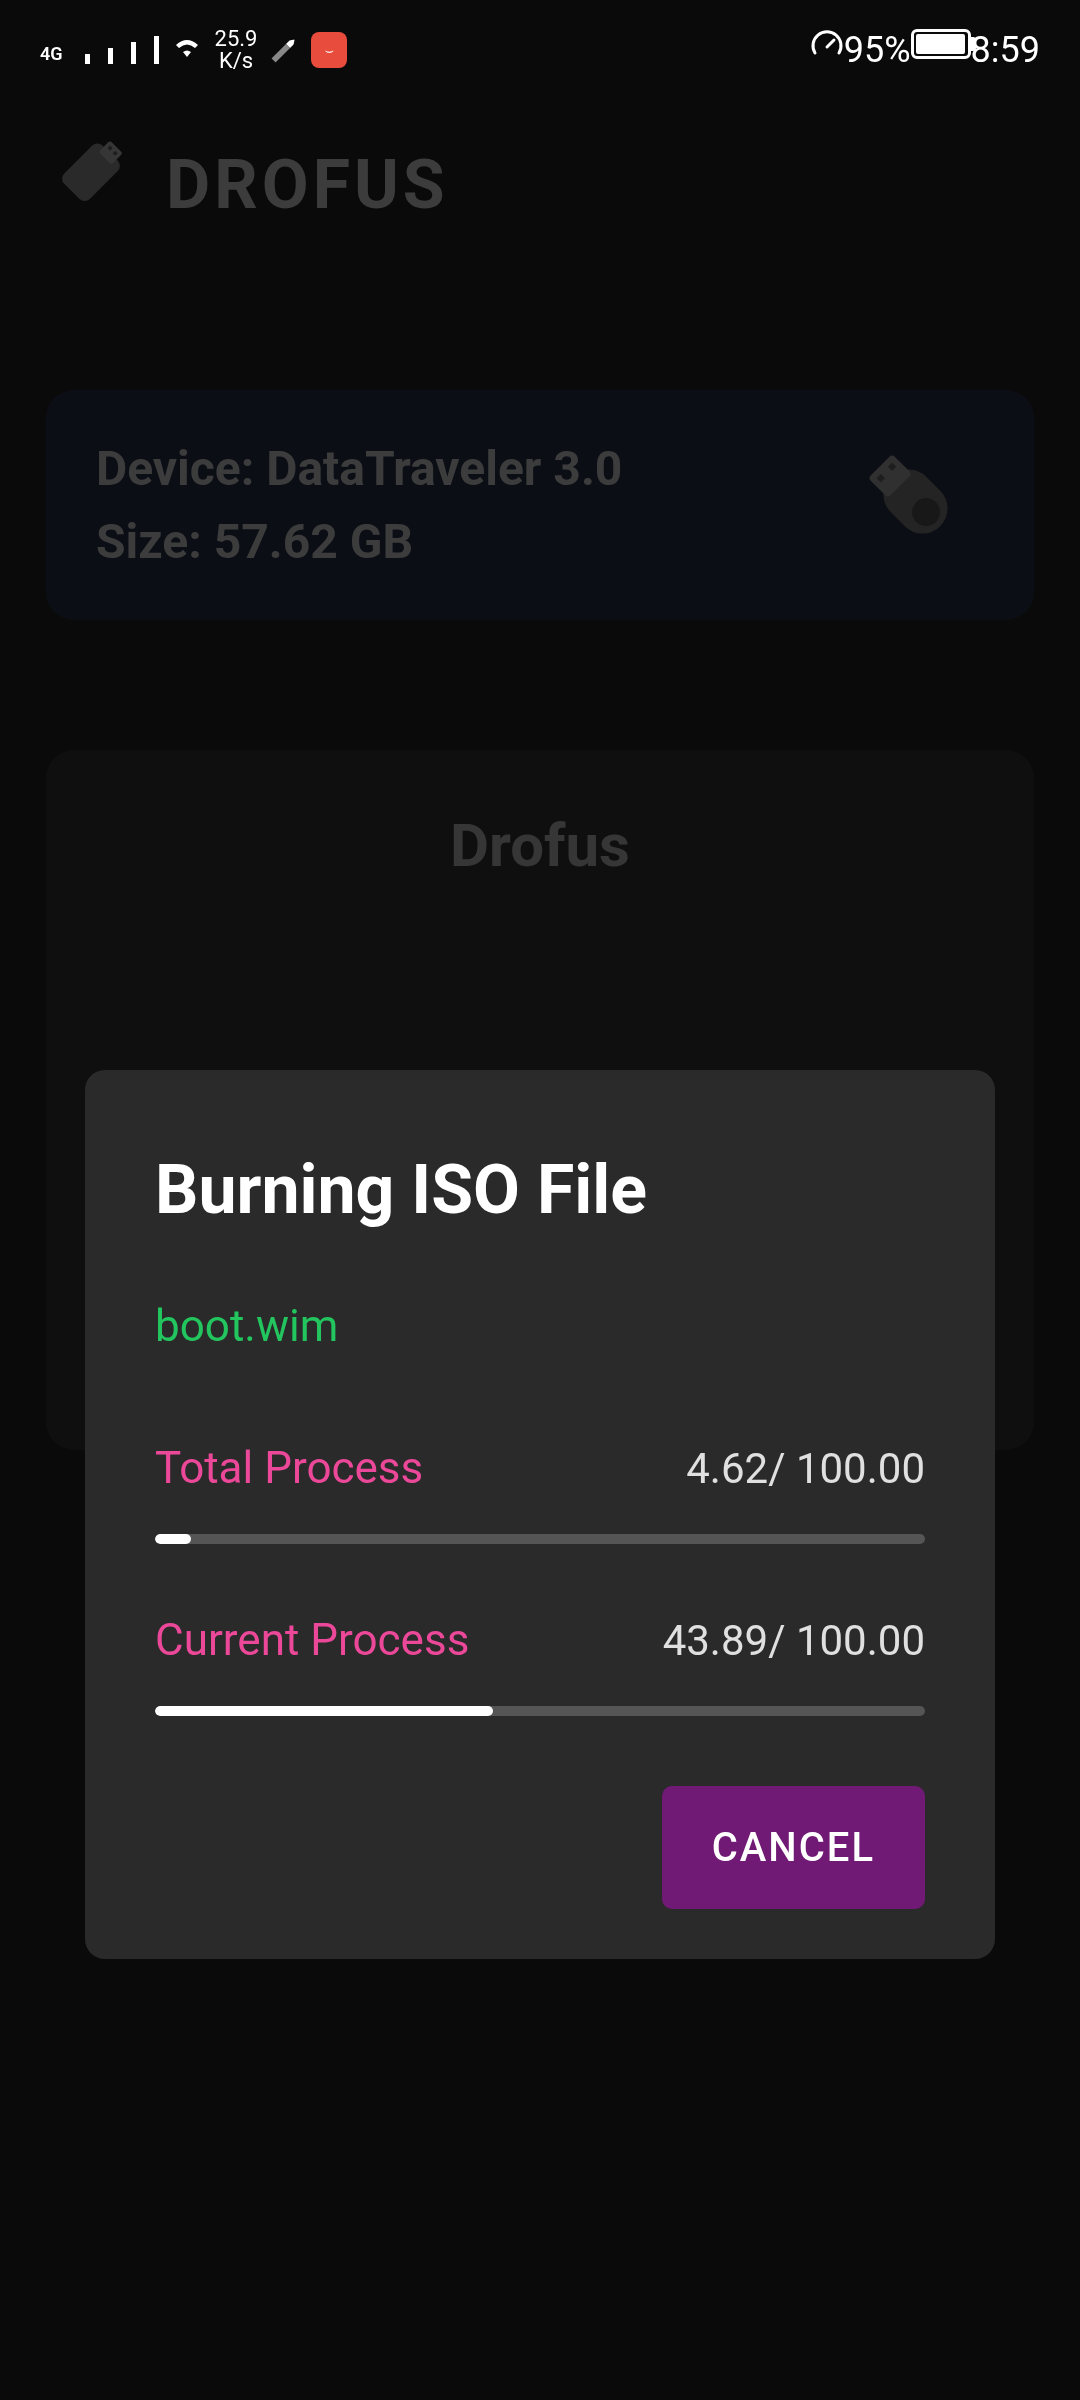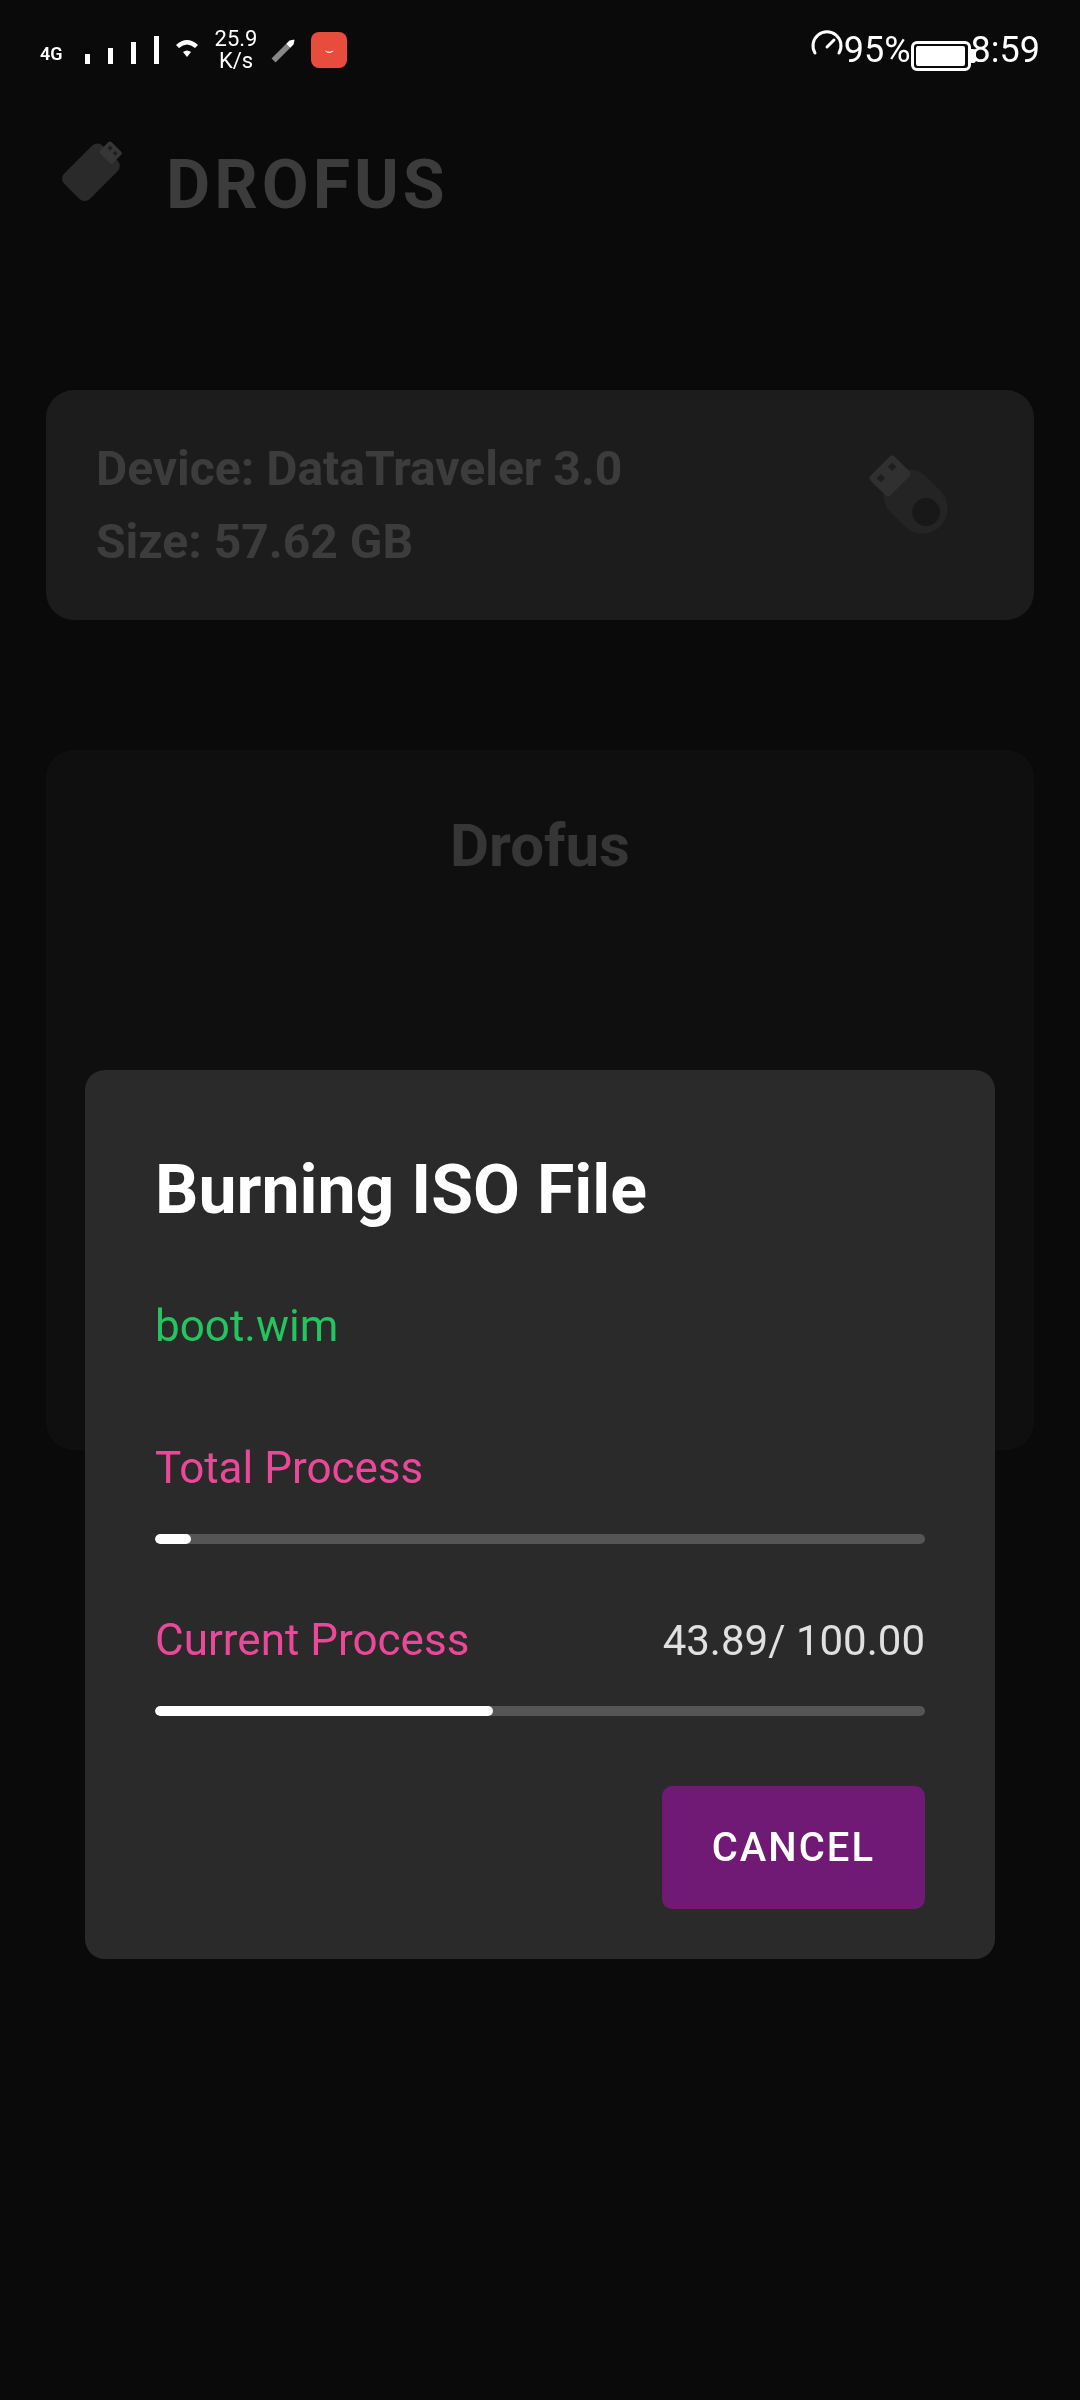--- a/index.html
+++ b/index.html
@@ -23,21 +23,21 @@
       padding: 20px 40px;
       height: 100px;
     }
     .status-left {
       display: flex;
       align-items: center;
       gap: 12px;
     }
     .status-right {
       display: flex;
-      align-items: flex-end;
+      align-items: flex-start;
       gap: 0;
       font-size: 36px;
     }
     .signal-group {
       display: flex;
       align-items: flex-end;
       gap: 18px;
     }
     .signal-text {
       font-size: 18px;
@@ -124,21 +124,21 @@
       width: 100%;
       height: 100%;
     }
     .app-title {
       font-size: 68px;
       font-weight: 700;
       color: #999;
       letter-spacing: 4px;
     }
     .device-card {
-      background: #404040;
+      background: #0f172a;
       border-radius: 28px;
       padding: 50px 50px;
       display: flex;
       justify-content: space-between;
       align-items: center;
       margin-bottom: 130px;
     }
     .device-info {
       display: flex;
       flex-direction: column;
@@ -319,20 +319,21 @@
 </div>
 
 <div class="modal-overlay">
   <div class="modal">
     <div class="modal-title">Burning ISO File</div>
     <div class="modal-filename">boot.wim</div>
 
     <div class="progress-section">
       <div class="progress-header">
         <span class="progress-label">Total Process</span>
+        <span class="progress-value">4.62/ 100.00</span>
       </div>
       <div class="progress-bar">
         <div class="progress-fill" style="width:4.62%"></div>
       </div>
     </div>
 
     <div class="progress-section">
       <div class="progress-header">
         <span class="progress-label">Current Process</span>
         <span class="progress-value">43.89/ 100.00</span>

